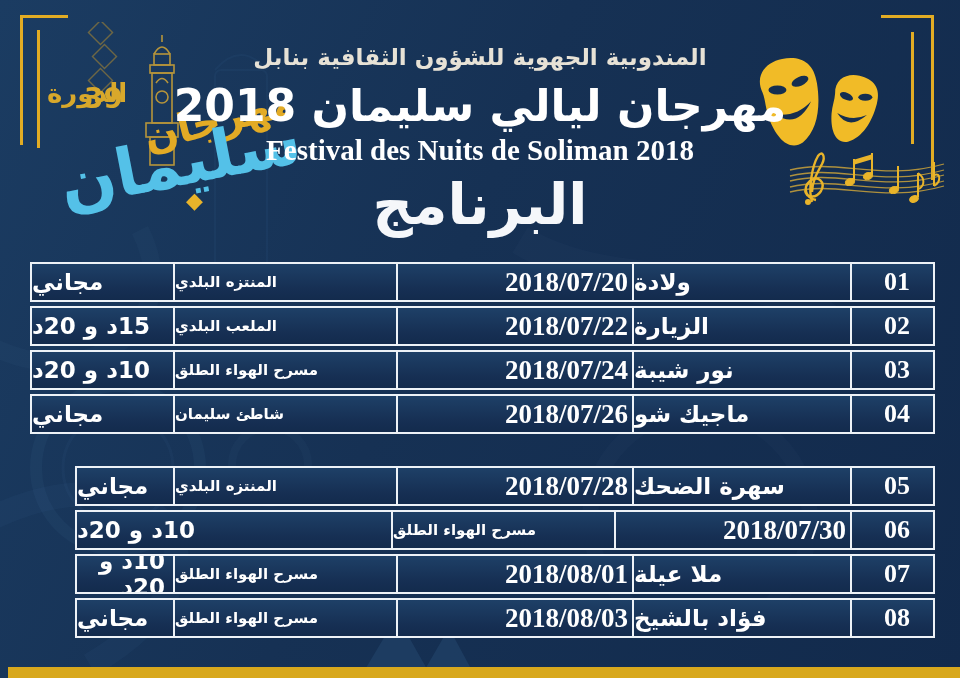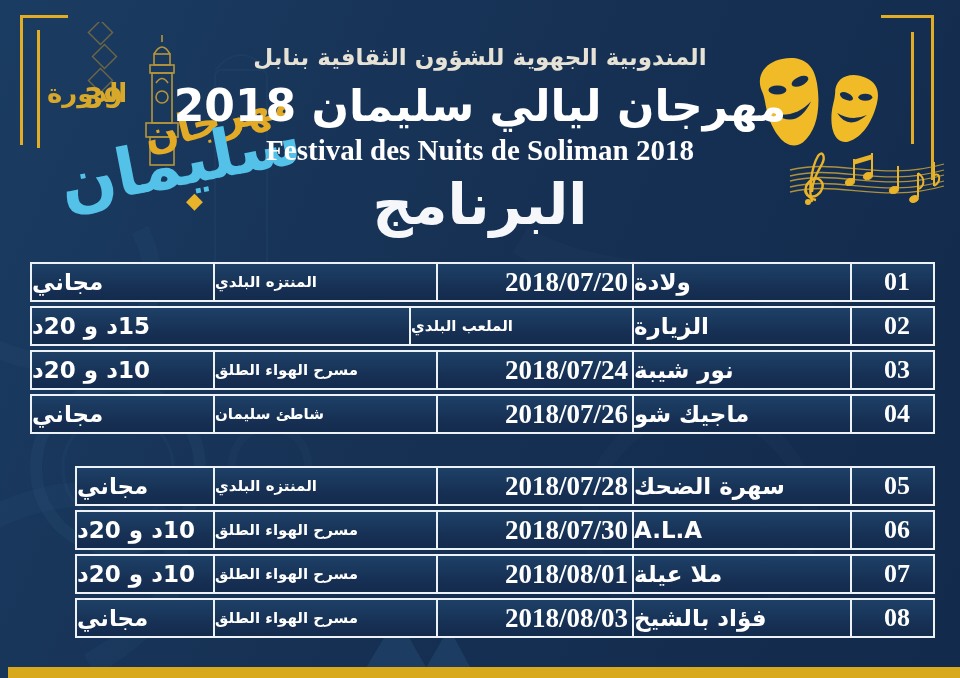--- a/index.html
+++ b/index.html
@@ -34,21 +34,21 @@
   
   .sched{position:absolute;z-index:3;}
   .t1{left:30px;top:262px;width:905px;}
   .t2{left:75px;top:466px;width:860px;}
   .row{display:flex;height:40px;margin-bottom:4px;border:2px solid #edf2f7;
        background:linear-gradient(180deg,#1e4067 0%,#162f53 70%,#132b4d 100%);
        box-sizing:border-box;}
   .cell{box-sizing:border-box;display:flex;align-items:center;color:#ffffff;overflow:hidden;}
   .c-price{flex:1;justify-content:flex-end;padding-right:8px;direction:rtl;font-weight:bold;font-size:23px;}
   .c-venue{width:223px;border-left:2px solid #edf2f7;justify-content:flex-end;padding-right:3px;direction:rtl;font-weight:bold;font-size:15px;}
-  .c-date{width:196px;border-left:2px solid #edf2f7;justify-content:flex-end;padding-right:4px;direction:ltr;
+  .c-date{width:236px;border-left:2px solid #edf2f7;justify-content:flex-end;padding-right:4px;direction:ltr;
           font-family:"Liberation Serif","DejaVu Serif",serif;font-weight:bold;font-size:27px;}
   .c-name{width:218px;border-left:2px solid #edf2f7;justify-content:flex-end;padding-right:8px;direction:rtl;font-weight:bold;font-size:23px;}
   .c-num{width:83px;border-left:2px solid #edf2f7;justify-content:center;
          font-family:"Liberation Serif","DejaVu Serif",serif;font-weight:bold;font-size:26px;padding-left:9px;}
   
   .bottom-bar{left:8px;right:0;bottom:0;height:11px;background:#d8a81d;z-index:3;}
 </style>
 </head>
 <body>
 
@@ -158,20 +158,21 @@
     <div class="row">
       <div class="cell c-price">مجاني</div>
       <div class="cell c-venue">المنتزه البلدي</div>
       <div class="cell c-date">2018/07/20</div>
       <div class="cell c-name">ولادة</div>
       <div class="cell c-num">01</div>
     </div>
     <div class="row">
       <div class="cell c-price">15د و 20د</div>
       <div class="cell c-venue">الملعب البلدي</div>
+      <div class="cell c-date">2018/07/22</div>
       <div class="cell c-name">الزيارة</div>
       <div class="cell c-num">02</div>
     </div>
     <div class="row">
       <div class="cell c-price">10د و 20د</div>
       <div class="cell c-venue">مسرح الهواء الطلق</div>
       <div class="cell c-date">2018/07/24</div>
       <div class="cell c-name">نور شيبة</div>
       <div class="cell c-num">03</div>
     </div>
@@ -189,21 +190,20 @@
       <div class="cell c-price">مجاني</div>
       <div class="cell c-venue">المنتزه البلدي</div>
       <div class="cell c-date">2018/07/28</div>
       <div class="cell c-name">سهرة الضحك</div>
       <div class="cell c-num">05</div>
     </div>
     <div class="row">
       <div class="cell c-price">10د و 20د</div>
       <div class="cell c-venue">مسرح الهواء الطلق</div>
       <div class="cell c-date">2018/07/30</div>
-      <div class="cell c-name">A.L.A</div>
       <div class="cell c-num">06</div>
     </div>
     <div class="row">
       <div class="cell c-price">10د و 20د</div>
       <div class="cell c-venue">مسرح الهواء الطلق</div>
       <div class="cell c-date">2018/08/01</div>
       <div class="cell c-name">ملا عيلة</div>
       <div class="cell c-num">07</div>
     </div>
     <div class="row">

